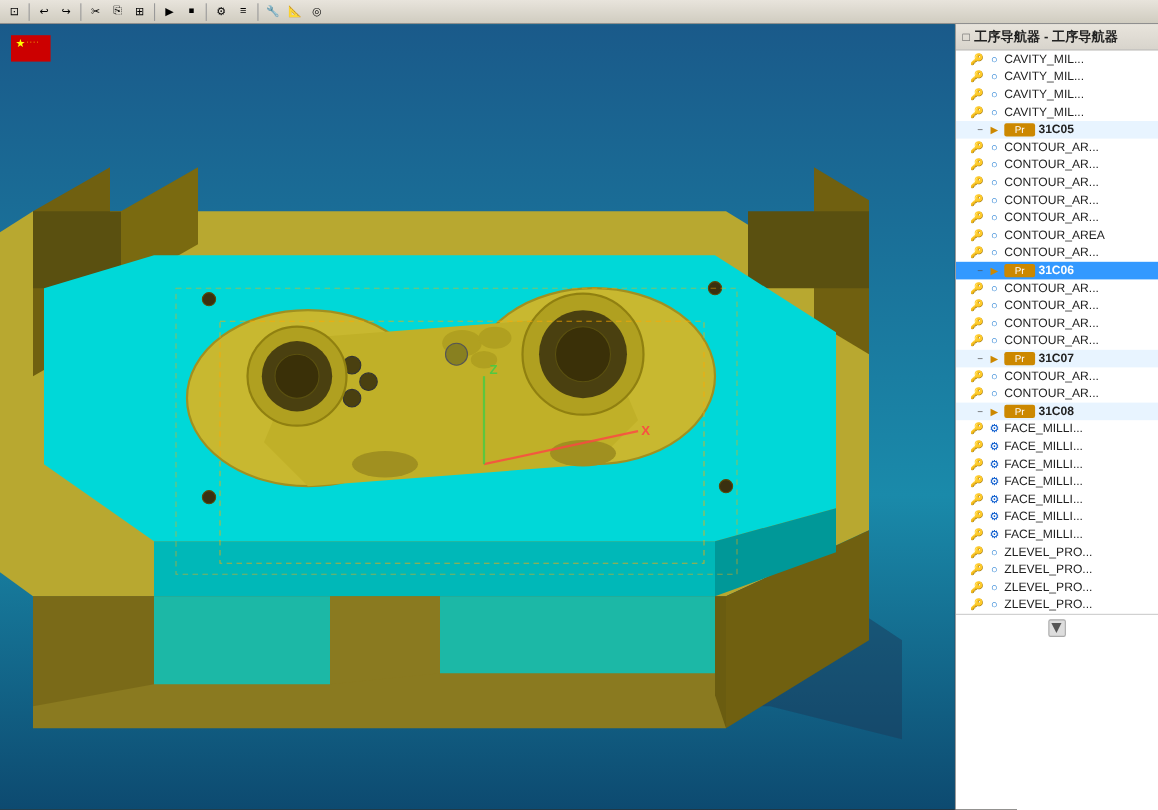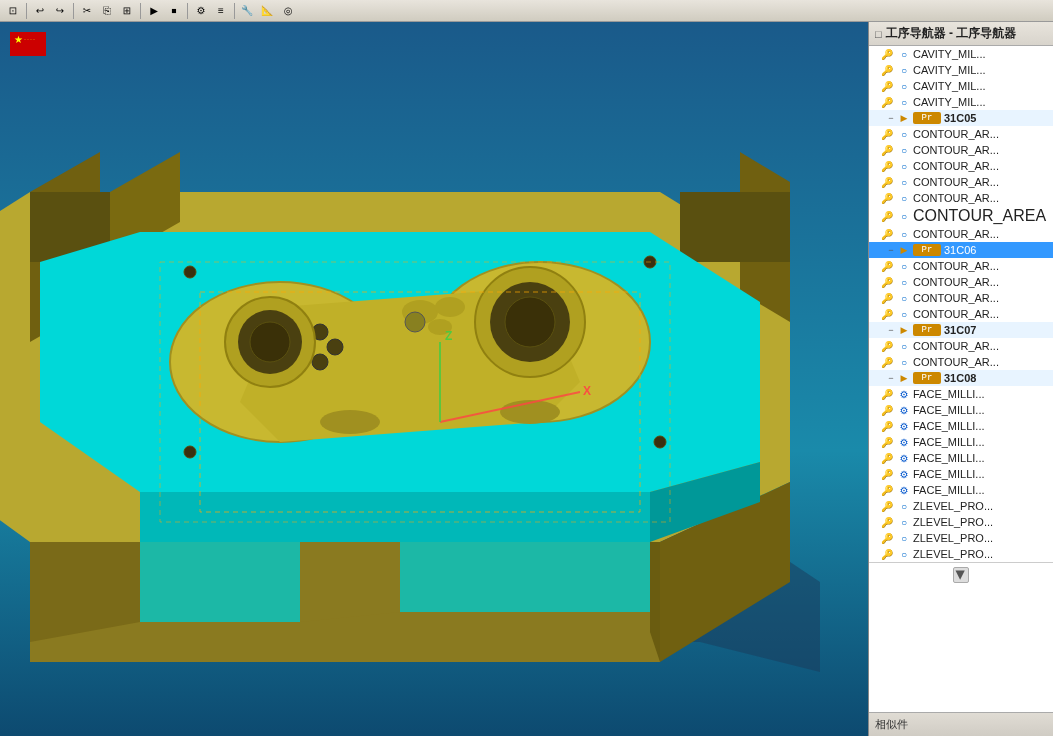--- a/index.html
+++ b/index.html
@@ -170,21 +170,20 @@
     .group-box {
       width: 28px;
       height: 12px;
       background: #3399ff;
       color: white;
       font-size: 9px;
       display: inline-flex;
       align-items: center;
       justify-content: center;
       border-radius: 1px;
-      font-family: Liberation Mono, monospace;
     }
     .group-box.yellow {
       background: #cc8800;
     }
 
     #panel-bottom {
       height: 24px;
       background: linear-gradient(to bottom, #e0dcd4, #d0ccc4);
       border-top: 1px solid #aaa;
       display: flex;
@@ -426,34 +425,34 @@
         <div class="tree-item">
           <span style="display: inline-block; width: 10px;"></span>
           <span class="item-icon" style="color: rgb(204, 136, 0); font-size: 10px;">🔑</span>
           <span class="item-icon" style="color: rgb(0, 106, 204); font-size: 10px;">○</span>
           <span class="item-text" style="font-size: 11px;">CONTOUR_AR...</span>
         </div>
         <div class="tree-item">
           <span style="display: inline-block; width: 10px;"></span>
           <span class="item-icon" style="color: rgb(204, 136, 0); font-size: 10px;">🔑</span>
           <span class="item-icon" style="color: rgb(0, 106, 204); font-size: 10px;">○</span>
-          <span class="item-text" style="font-size: 16px;">CONTOUR_AREA</span>
+          <span class="item-text" style="font-size: 11px;">CONTOUR_AREA</span>
         </div>
         <div class="tree-item">
           <span style="display: inline-block; width: 10px;"></span>
           <span class="item-icon" style="color: rgb(204, 136, 0); font-size: 10px;">🔑</span>
           <span class="item-icon" style="color: rgb(0, 106, 204); font-size: 10px;">○</span>
           <span class="item-text" style="font-size: 11px;">CONTOUR_AR...</span>
         </div>
         <div class="tree-item selected group-item">
           <span class="tree-indent"></span>
           <span class="expand-btn">−</span>
           <span class="item-icon" style="color: rgb(204, 136, 0);">▶</span>
           <span class="group-box yellow" style="font-size: 9px; background: rgb(204, 136, 0); color: white; padding: 1px 3px; border-radius: 2px; margin-right: 3px;">Pr</span>
-          <span class="item-text" style="font-weight: normal;">31C06</span>
+          <span class="item-text" style="font-weight: bold;">31C06</span>
         </div>
         <div class="tree-item">
           <span style="display: inline-block; width: 10px;"></span>
           <span class="item-icon" style="color: rgb(204, 136, 0); font-size: 10px;">🔑</span>
           <span class="item-icon" style="color: rgb(0, 106, 204); font-size: 10px;">○</span>
           <span class="item-text" style="font-size: 11px;">CONTOUR_AR...</span>
         </div>
         <div class="tree-item">
           <span style="display: inline-block; width: 10px;"></span>
           <span class="item-icon" style="color: rgb(204, 136, 0); font-size: 10px;">🔑</span>
@@ -562,18 +561,15 @@
           <span style="display: inline-block; width: 10px;"></span>
           <span class="item-icon" style="color: rgb(204, 136, 0); font-size: 10px;">🔑</span>
           <span class="item-icon" style="color: rgb(0, 106, 204); font-size: 10px;">○</span>
           <span class="item-text" style="font-size: 11px;">ZLEVEL_PRO...</span>
         </div>
         <div style="display: flex; justify-content: center; padding: 4px; border-top: 1px solid rgb(204, 204, 204);">
           <div id="scroll-arrow" style="transform: rotate(90deg);">▶</div>
         </div>
       </div>
 
-    <div id="panel-bottom">
-      <span>相似件</span>
-    </div>
 
   </div>
 </div>
 
 </body></html>

